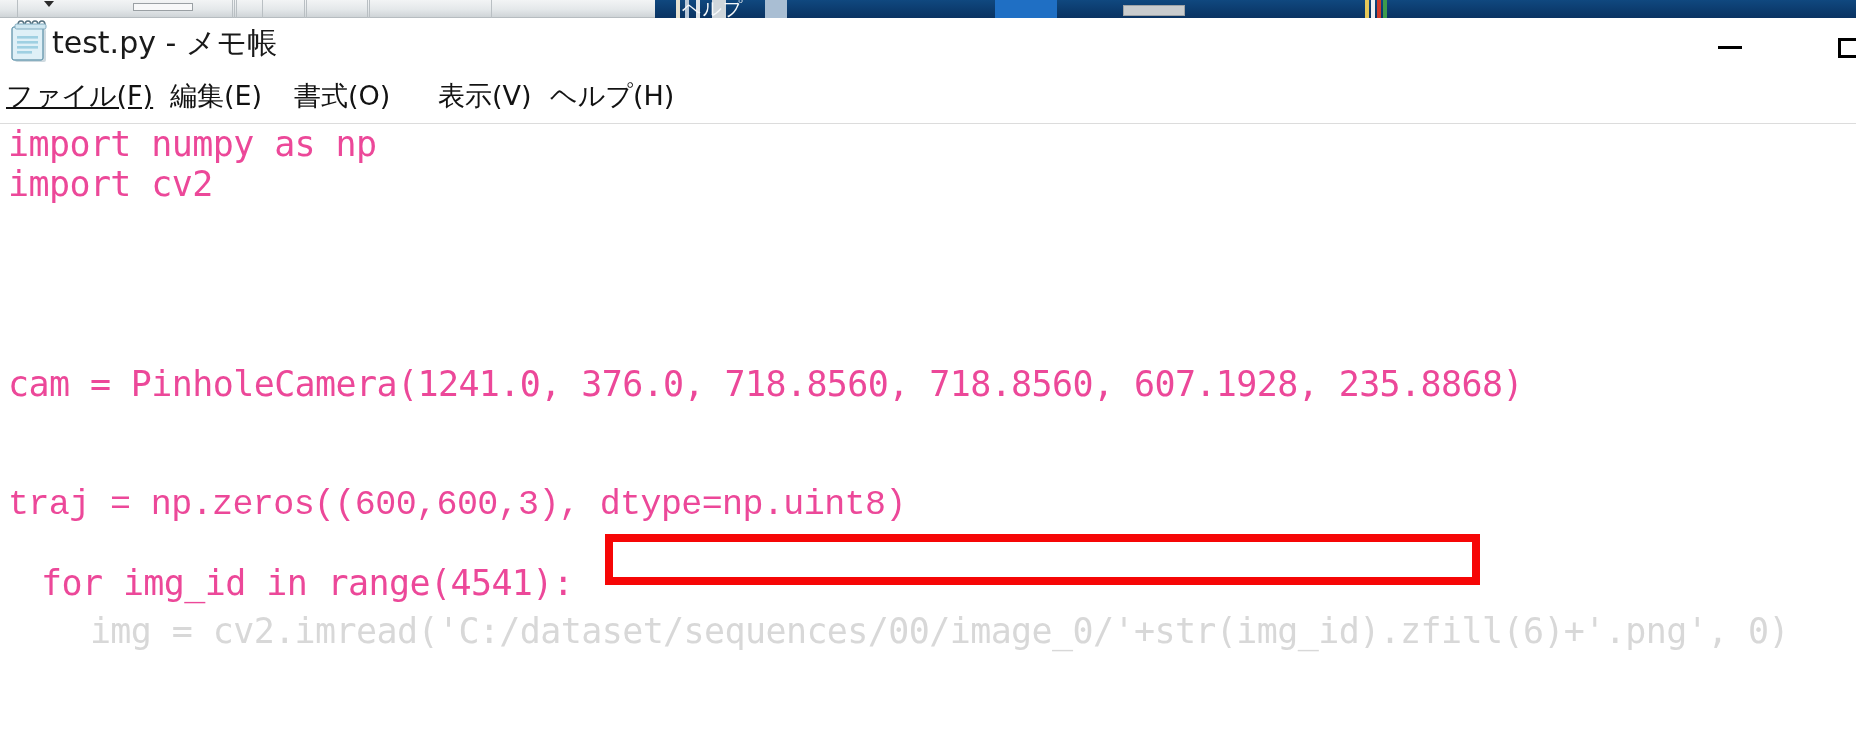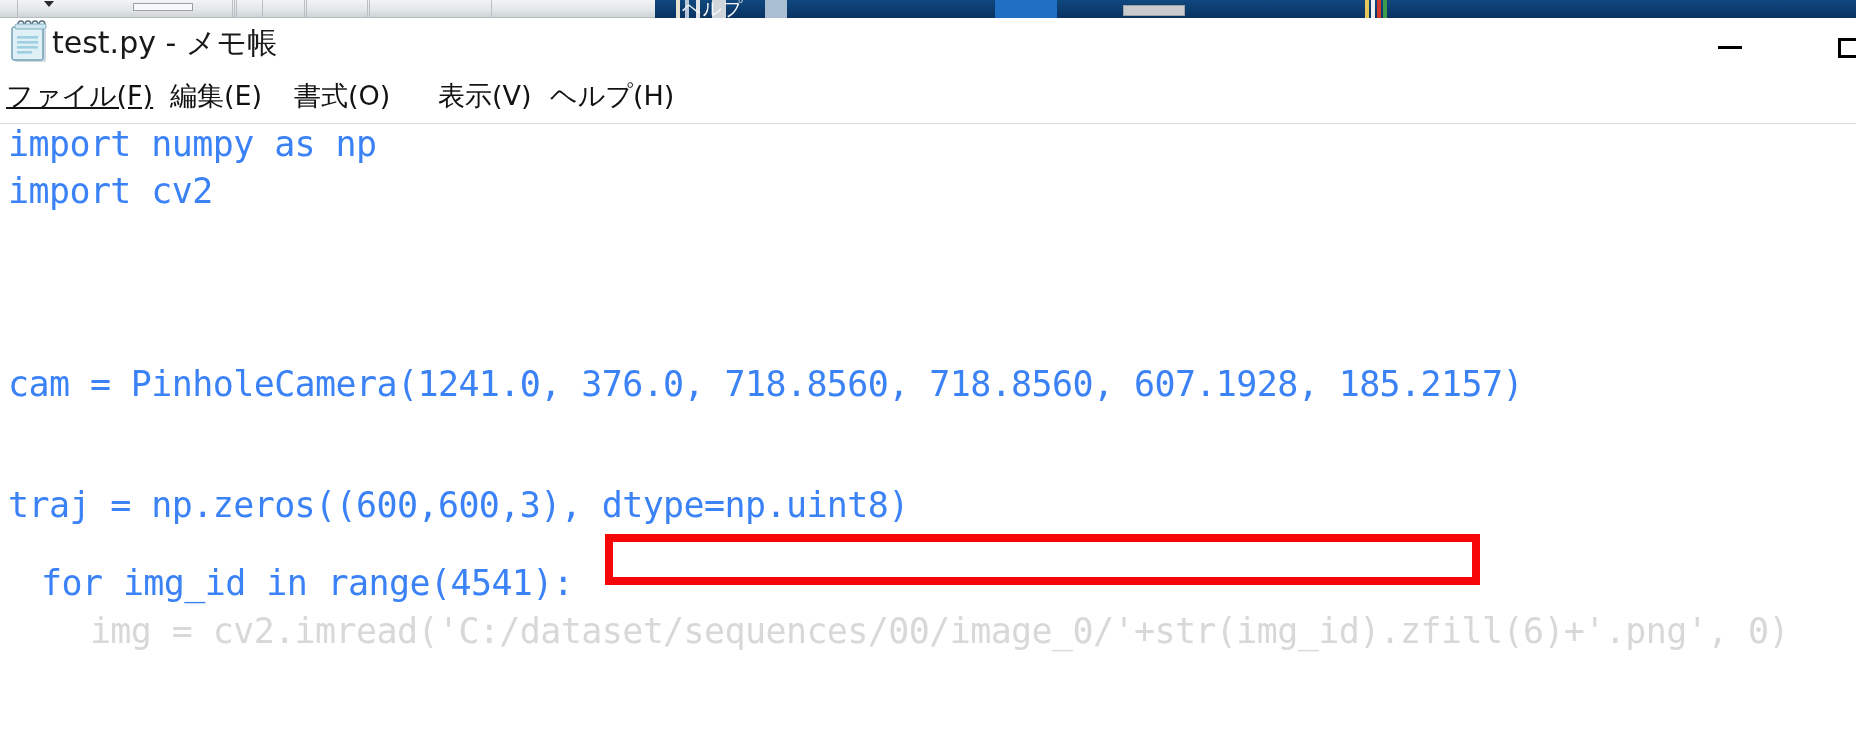--- a/index.html
+++ b/index.html
@@ -156,21 +156,21 @@
     height: 606px;
     background: #ffffff;
     overflow: hidden;
   }
   .code-line {
     position: absolute;
     left: 8px;
     font-family: "DejaVu Sans Mono", monospace;
     font-size: 35px;
     line-height: 40px;
-    color: #3b82f6;
+    color: #ec4899;
     white-space: pre;
     letter-spacing: -0.6px;
   }
   .code-line.faint {
     color: #d8d8d8;
   }
 
   
   #redbox {
     position: absolute;
@@ -261,27 +261,27 @@
     <span class="menu-item" style="left:6px;text-decoration:underline;">ファイル(F)</span>
     <span class="menu-item" style="left:170px;">編集(E)</span>
     <span class="menu-item" style="left:294px;">書式(O)</span>
     <span class="menu-item" style="left:424px;margin-left:14px;">表示(V)</span>
     <span class="menu-item" style="left:550px;">ヘルプ(H)</span>
   </div>
 
   <div id="editor">
 
     <div class="code-line" style="top:0px;">import numpy as np</div>
-    <div class="code-line" style="top:47px;">import cv2</div>
+    <div class="code-line" style="top:40px;">import cv2</div>
     <div class="code-line" style="top:80px;"></div>
     <div class="code-line" style="top:160px;"></div>
     <div class="code-line" style="top:200px;"></div>
-    <div class="code-line" style="top:240px;">cam = PinholeCamera(1241.0, 376.0, 718.8560, 718.8560, 607.1928, 185.2157)</div>
+    <div class="code-line" style="top:240px;">cam = PinholeCamera(1241.0, 376.0, 718.8560, 718.8560, 607.1928, 235.8868)</div>
     <div class="code-line" style="top:321px;"></div>
-    <div class="code-line" style="top:361px;">traj = np.zeros((600,600,3), dtype=np.uint8)</div>
+    <div class="code-line" style="top:361px;font-family:Liberation Mono, monospace;">traj = np.zeros((600,600,3), dtype=np.uint8)</div>
     <div class="code-line" style="top:401px;"></div>
     <div class="code-line" style="top:439px;margin-left:33px;">for img_id in range(4541):</div>
     <div class="code-line faint" style="top:487px;">    img = cv2.imread('C:/dataset/sequences/00/image_0/'+str(img_id).zfill(6)+'.png', 0)</div>
 
     <div id="redbox"></div>
   </div>
 
 </div>
 
 </body></html>

